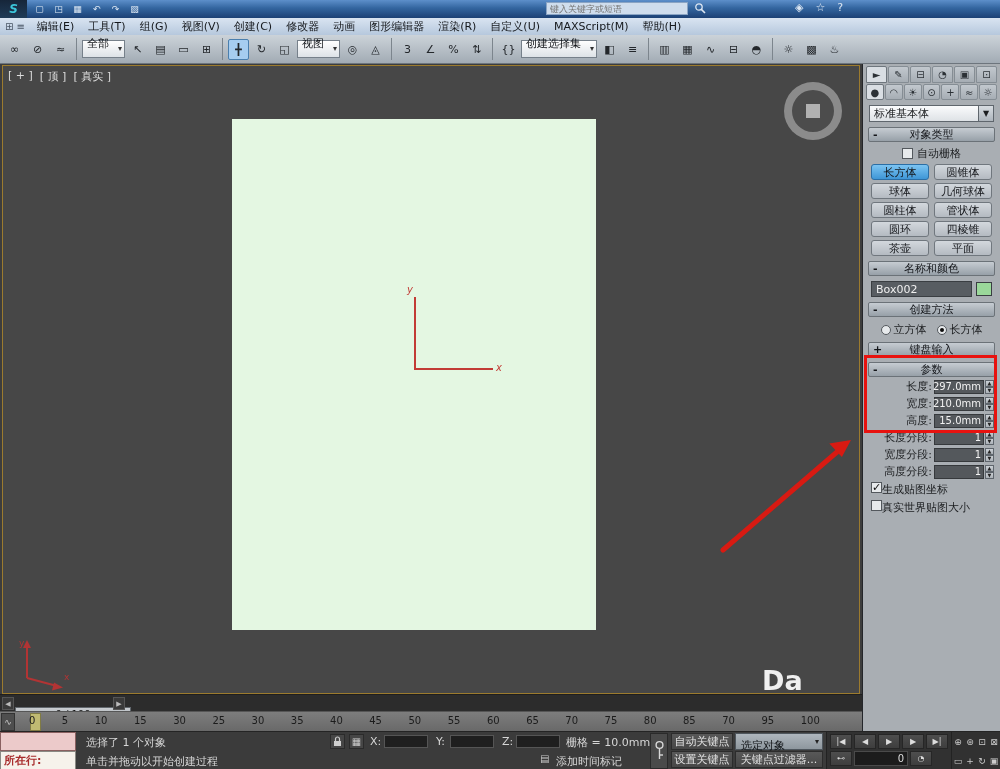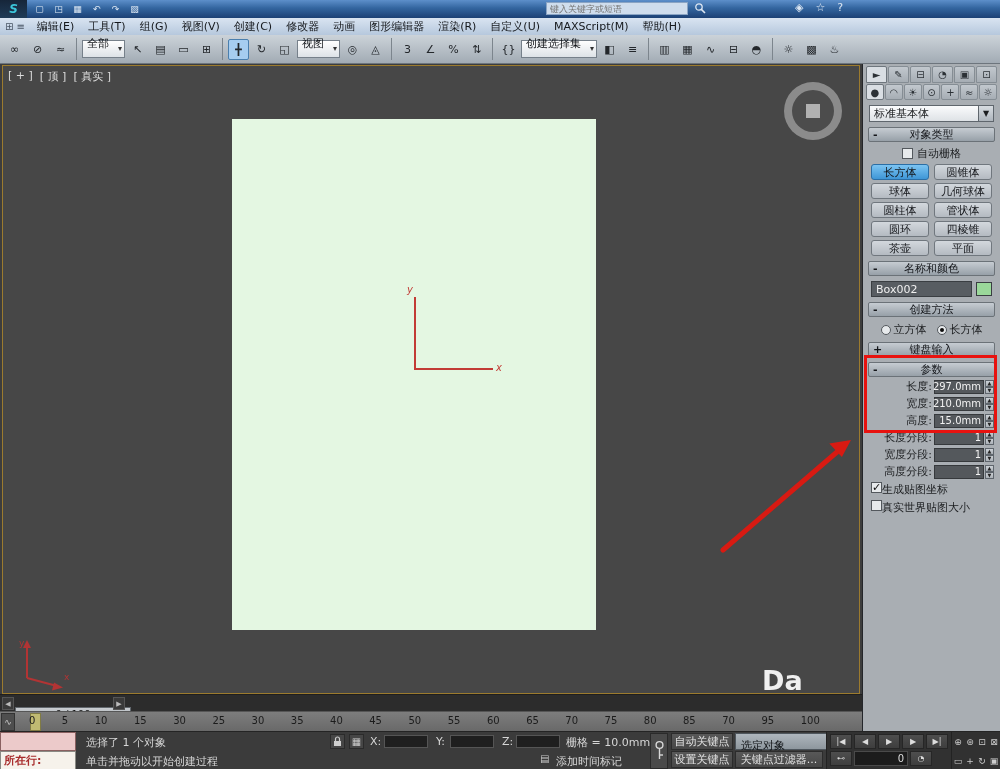--- a/index.html
+++ b/index.html
@@ -110,21 +110,21 @@
 #xlbl{left:370px}#xfield{left:384px}
 #ylbl{left:436px}#yfield{left:450px}
 #zlbl{left:502px}#zfield{left:516px}
 #gridstat{position:absolute;left:566px;top:3px}
 #tagicon{position:absolute;left:540px;top:21px;color:#c9c9c9;font-size:10px}
 #tagtext{position:absolute;left:556px;top:22px}
 #bigkey{position:absolute;left:650px;top:1px;width:18px;height:36px;background:#4a4a4a;border:1px solid #2a2a2a;display:flex;align-items:center;justify-content:center}
 .abtn{position:absolute;width:62px;height:17px;background:linear-gradient(#585858,#474747);border:1px solid #2c2c2c;color:#e2e2e2;display:flex;align-items:center;justify-content:center;font-size:11px}
 #autokey{left:671px;top:1px}
 #setkey{left:671px;top:19px}
-#seldrop{position:absolute;left:735px;top:1px;width:104px;height:17px;background:linear-gradient(#aeb6bd,#8e979e);border:1px solid #4e565d;color:#101316;display:flex;align-items:center;padding:8px 14px 0 5px;font-size:11px;white-space:nowrap}
+#seldrop{position:absolute;left:735px;top:1px;width:88px;height:17px;background:linear-gradient(#aeb6bd,#8e979e);border:1px solid #4e565d;color:#101316;display:flex;align-items:center;padding:8px 14px 0 5px;font-size:11px;white-space:nowrap}
 #seldrop::after{content:"▾";position:absolute;right:3px;top:3px;font-size:8px;color:#222}
 #keyfilter{left:735px;top:19px;width:88px}
 #transport{position:absolute;left:826px;top:0;width:126px;height:38px;background:#313131;border-left:1px solid #222;border-right:1px solid #222;padding:2px 3px}
 .trow{display:flex;gap:2px;margin-bottom:2px}
 .tp{width:22px;height:15px;background:linear-gradient(#4e4e4e,#3e3e3e);border:1px solid #262626;color:#ddd;font-size:8px;display:flex;align-items:center;justify-content:center;flex:none}
 .tp.t-field{width:54px;background:#1c1c1c;border:1px solid #4a4a4a;justify-content:flex-end;padding:0 3px;font-size:10px}
 #navgrid{position:absolute;left:952px;top:0;width:48px;height:38px;display:grid;grid-template-columns:repeat(4,1fr);background:#313131}
 .nv{display:flex;align-items:center;justify-content:center;color:#cccccc;font-size:9px}
 </style>
 </head>

